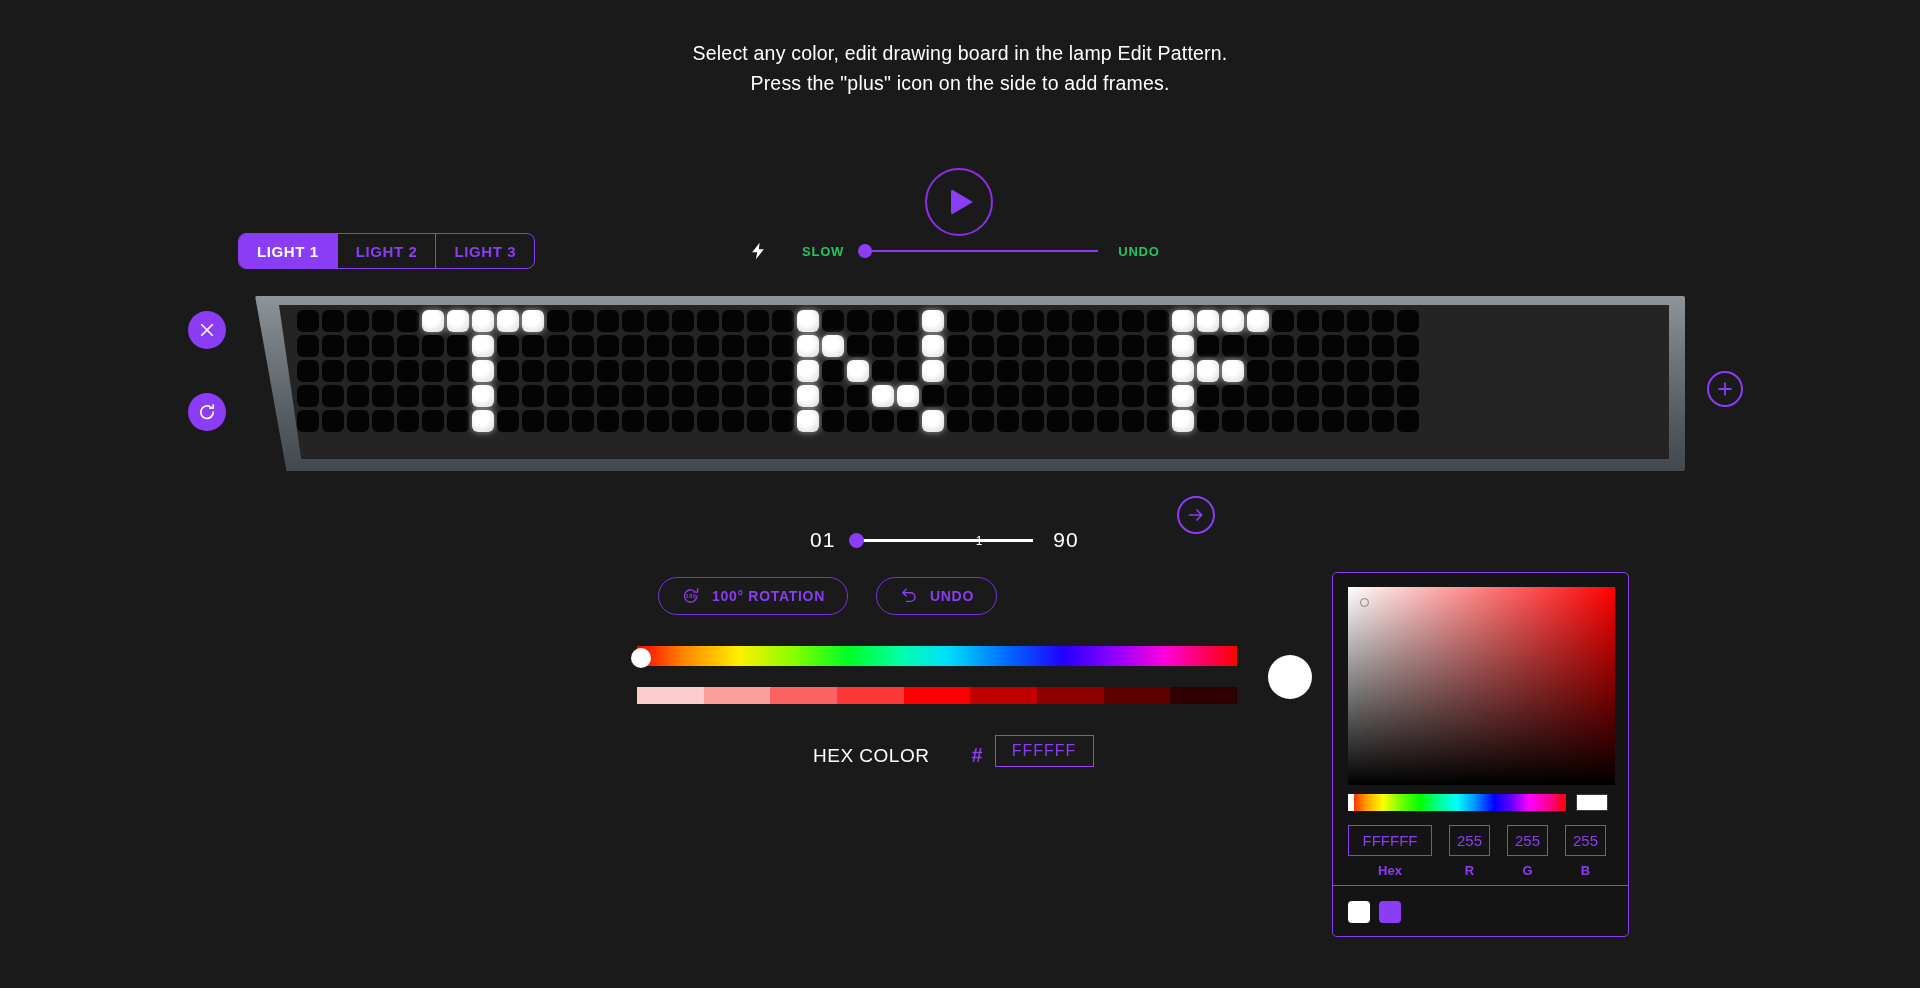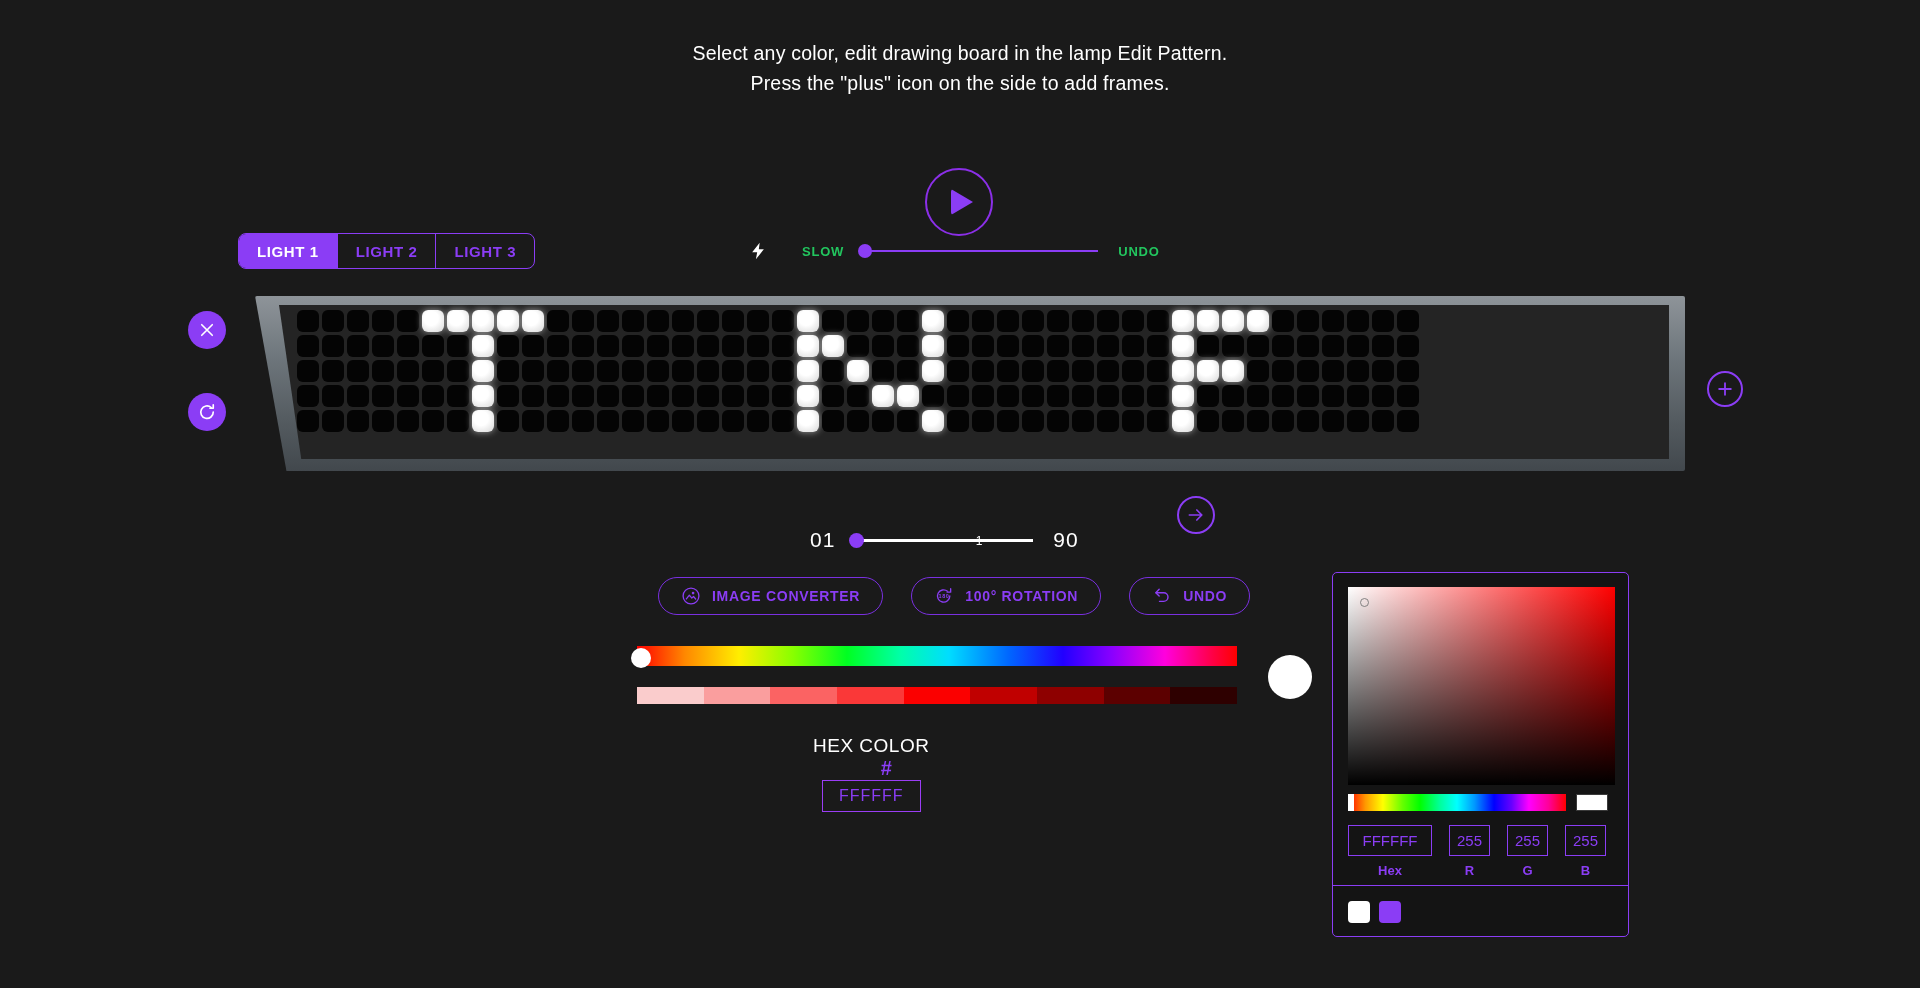--- a/index.html
+++ b/index.html
@@ -156,21 +156,21 @@
     background: #ffffff; cursor: pointer;
   }
   .shades { position: absolute; left: 637px; top: 687px; width: 600px; height: 17px; display: flex; }
   .shades div { flex: 1; height: 17px; cursor: pointer; }
   .preview-dot {
     position: absolute; left: 1268px; top: 655px;
     width: 44px; height: 44px; border-radius: 50%; background: #ffffff;
   }
 
   
-  .hex-row { position: absolute; left: 813px; top: 735px; display: flex; align-items: center; flex-direction: column; }
+  .hex-row { position: absolute; left: 813px; top: 735px; display: flex; align-items: flex-end; }
   .hex-label { color: #ffffff; font-size: 19px; letter-spacing: .5px; }
   .hash { color: #8b3df5; font-size: 20px; margin: 0 12px 0 42px; font-weight: bold; }
   .hex-input {
     width: 99px; height: 32px; border: 1px solid #9b3df5; background: transparent;
     color: #8b3df5; font-size: 16px; text-align: center; letter-spacing: 1px;
     font-family: "Liberation Sans", sans-serif; outline: none; cursor: text;
   }
 
   
   .confirm-btn {
@@ -517,28 +517,20 @@
     <span class="frame-num">90</span>
   </div>
   <div class="frame-value">1</div>
   <div class="next-btn">
     <svg width="20" height="20" viewBox="0 0 24 24">
       <path d="M4 12 H19 M13 6 L19 12 L13 18" stroke="#8b3df5" stroke-width="2" fill="none" stroke-linecap="round" stroke-linejoin="round"></path>
     </svg>
   </div>
 
   <div class="tools">
-    <div class="tool-btn">
-      <svg width="20" height="20" viewBox="0 0 24 24">
-        <circle cx="12" cy="12" r="9.5" stroke="#8b3df5" stroke-width="1.6" fill="none"></circle>
-        <path d="M6 16 L10 11 L13 14.5 L15 12.5 L18 16.2" stroke="#8b3df5" stroke-width="1.5" fill="none" stroke-linejoin="round"></path>
-        <circle cx="14.5" cy="8.5" r="1.6" fill="#8b3df5"></circle>
-      </svg>
-      <span>IMAGE CONVERTER</span>
-    </div>
     <div class="tool-btn">
       <svg width="20" height="20" viewBox="0 0 24 24">
         <path d="M19 12 A7.4 7.4 0 1 1 16.2 6.2" stroke="#8b3df5" stroke-width="1.6" fill="none" stroke-linecap="round"></path>
         <path d="M20 3.2 L20 7.4 L15.8 7.4" stroke="#8b3df5" stroke-width="1.6" fill="none" stroke-linecap="round" stroke-linejoin="round"></path>
         <text x="12" y="14.6" font-size="6.6" fill="#8b3df5" text-anchor="middle" font-family="Liberation Sans, sans-serif">180</text>
       </svg>
       <span>100° ROTATION</span>
     </div>
     <div class="tool-btn">
       <svg width="20" height="20" viewBox="0 0 24 24">

